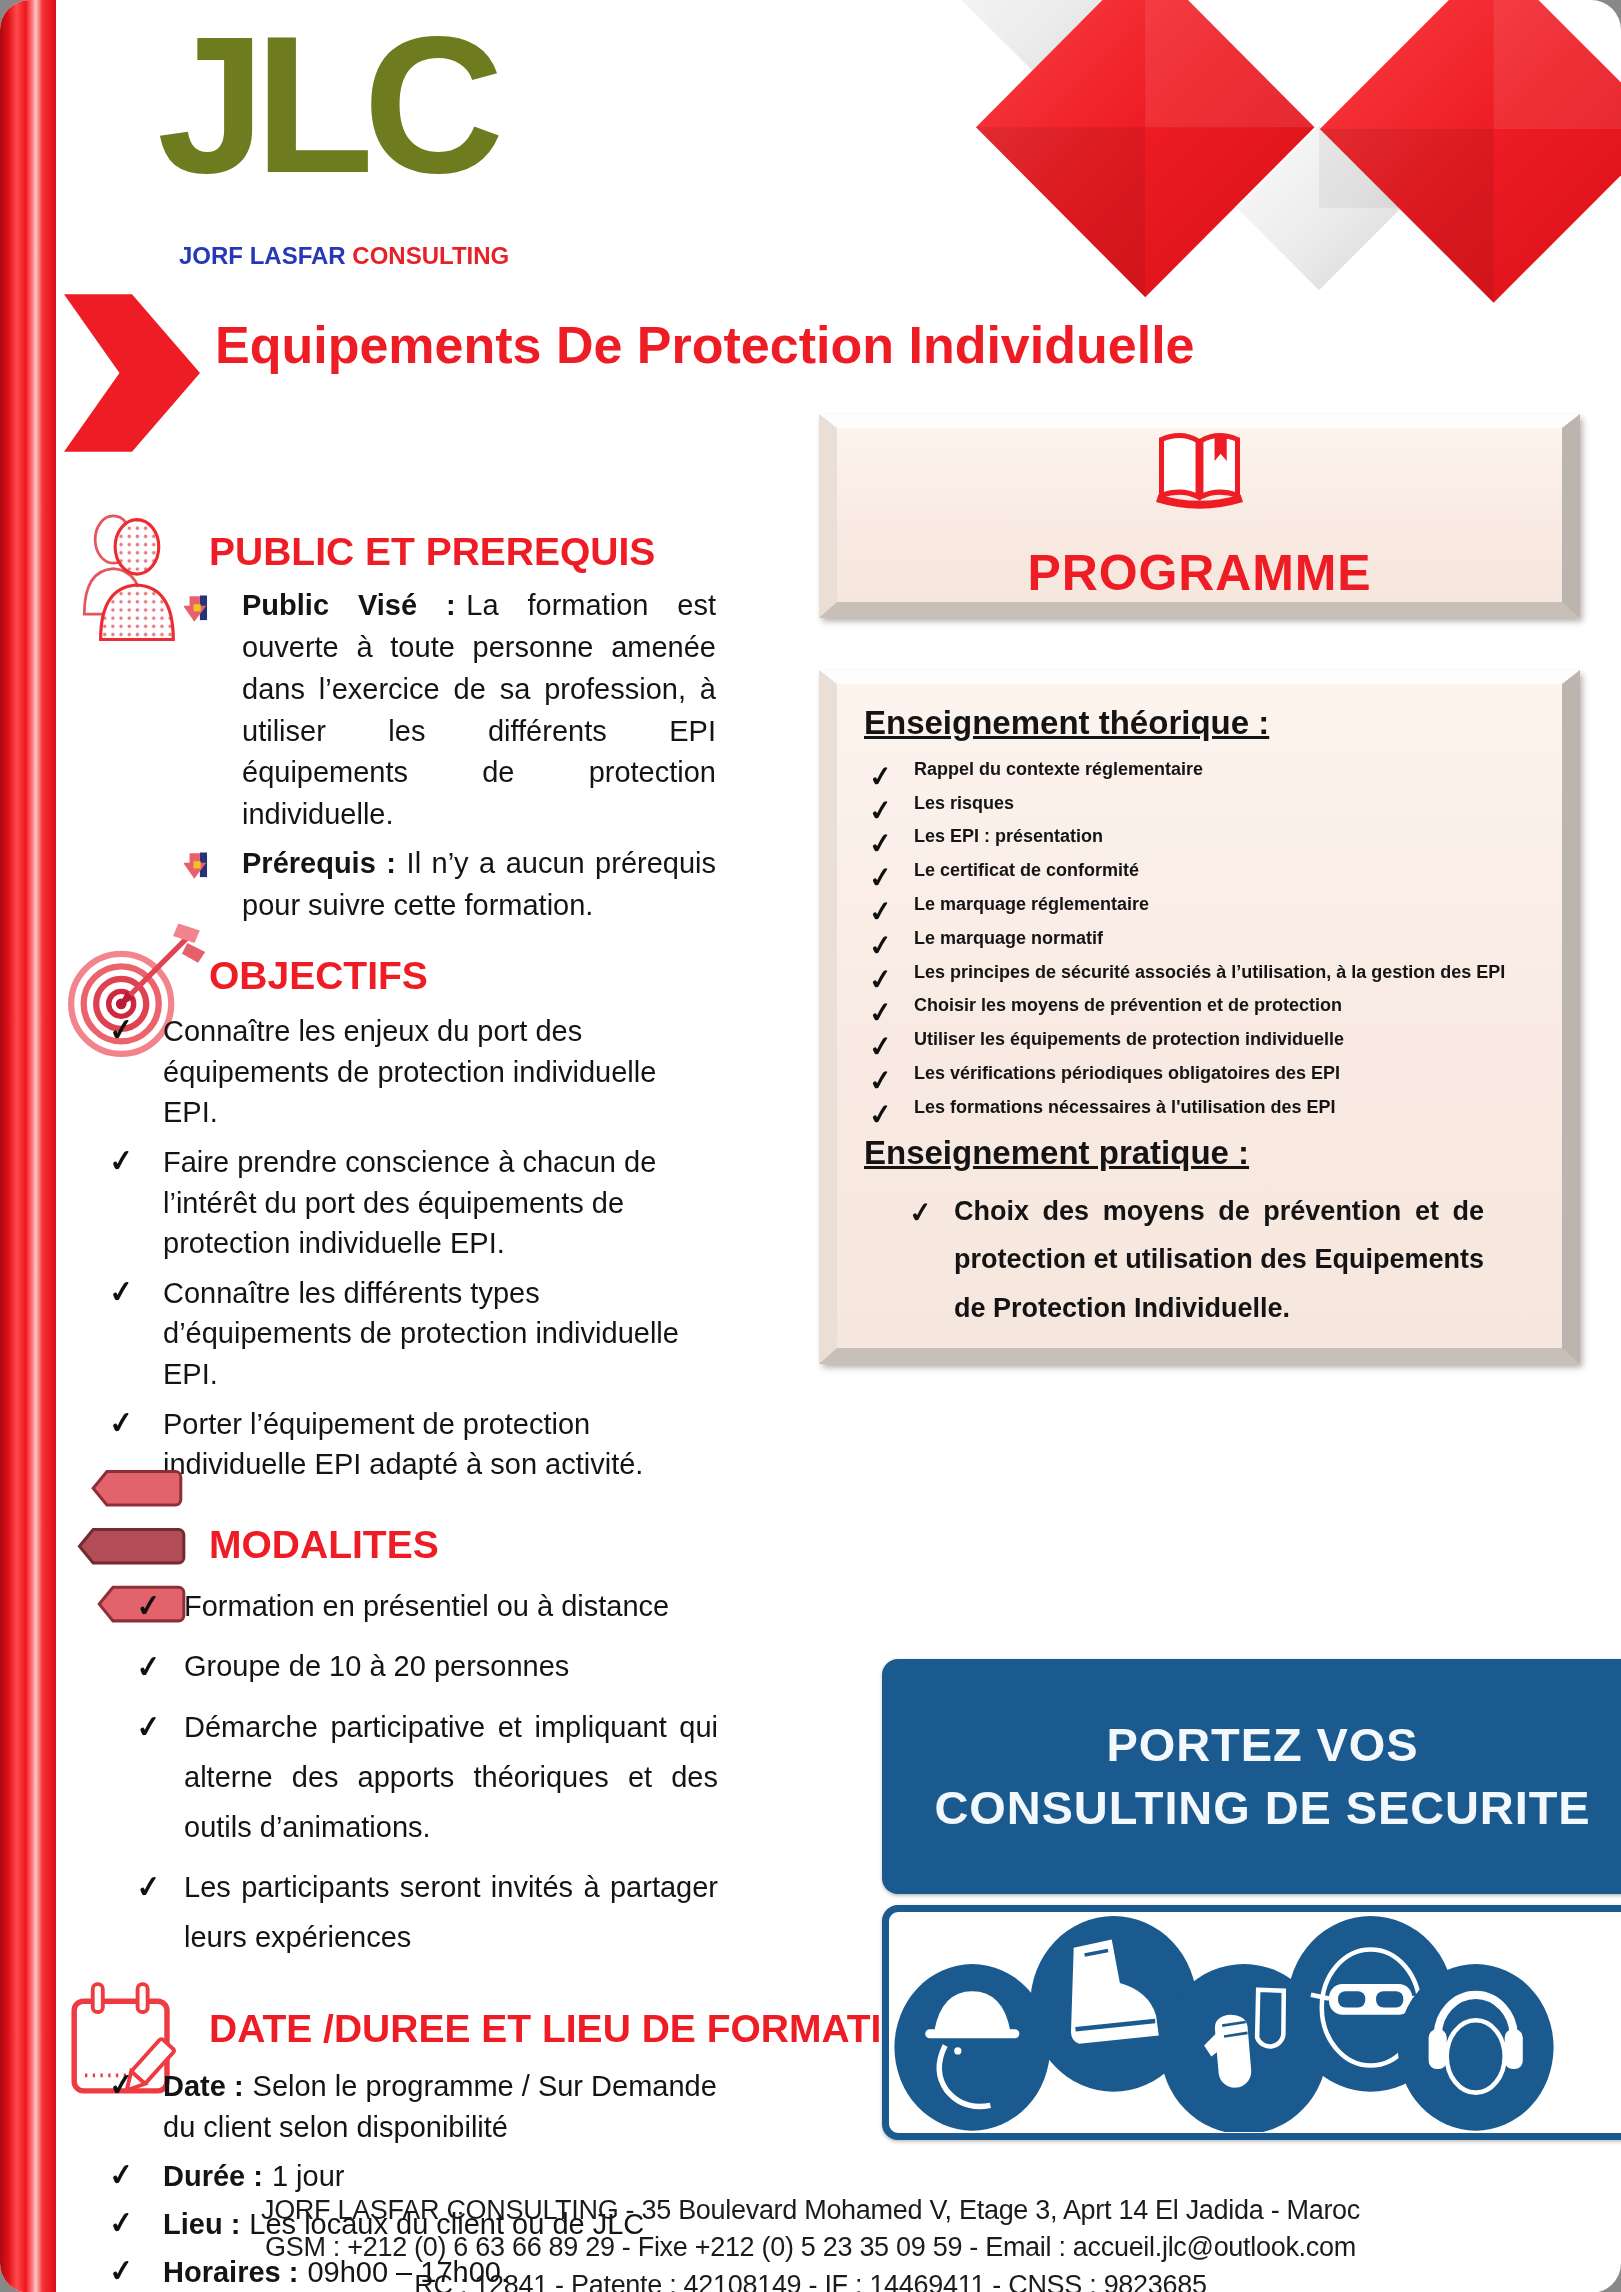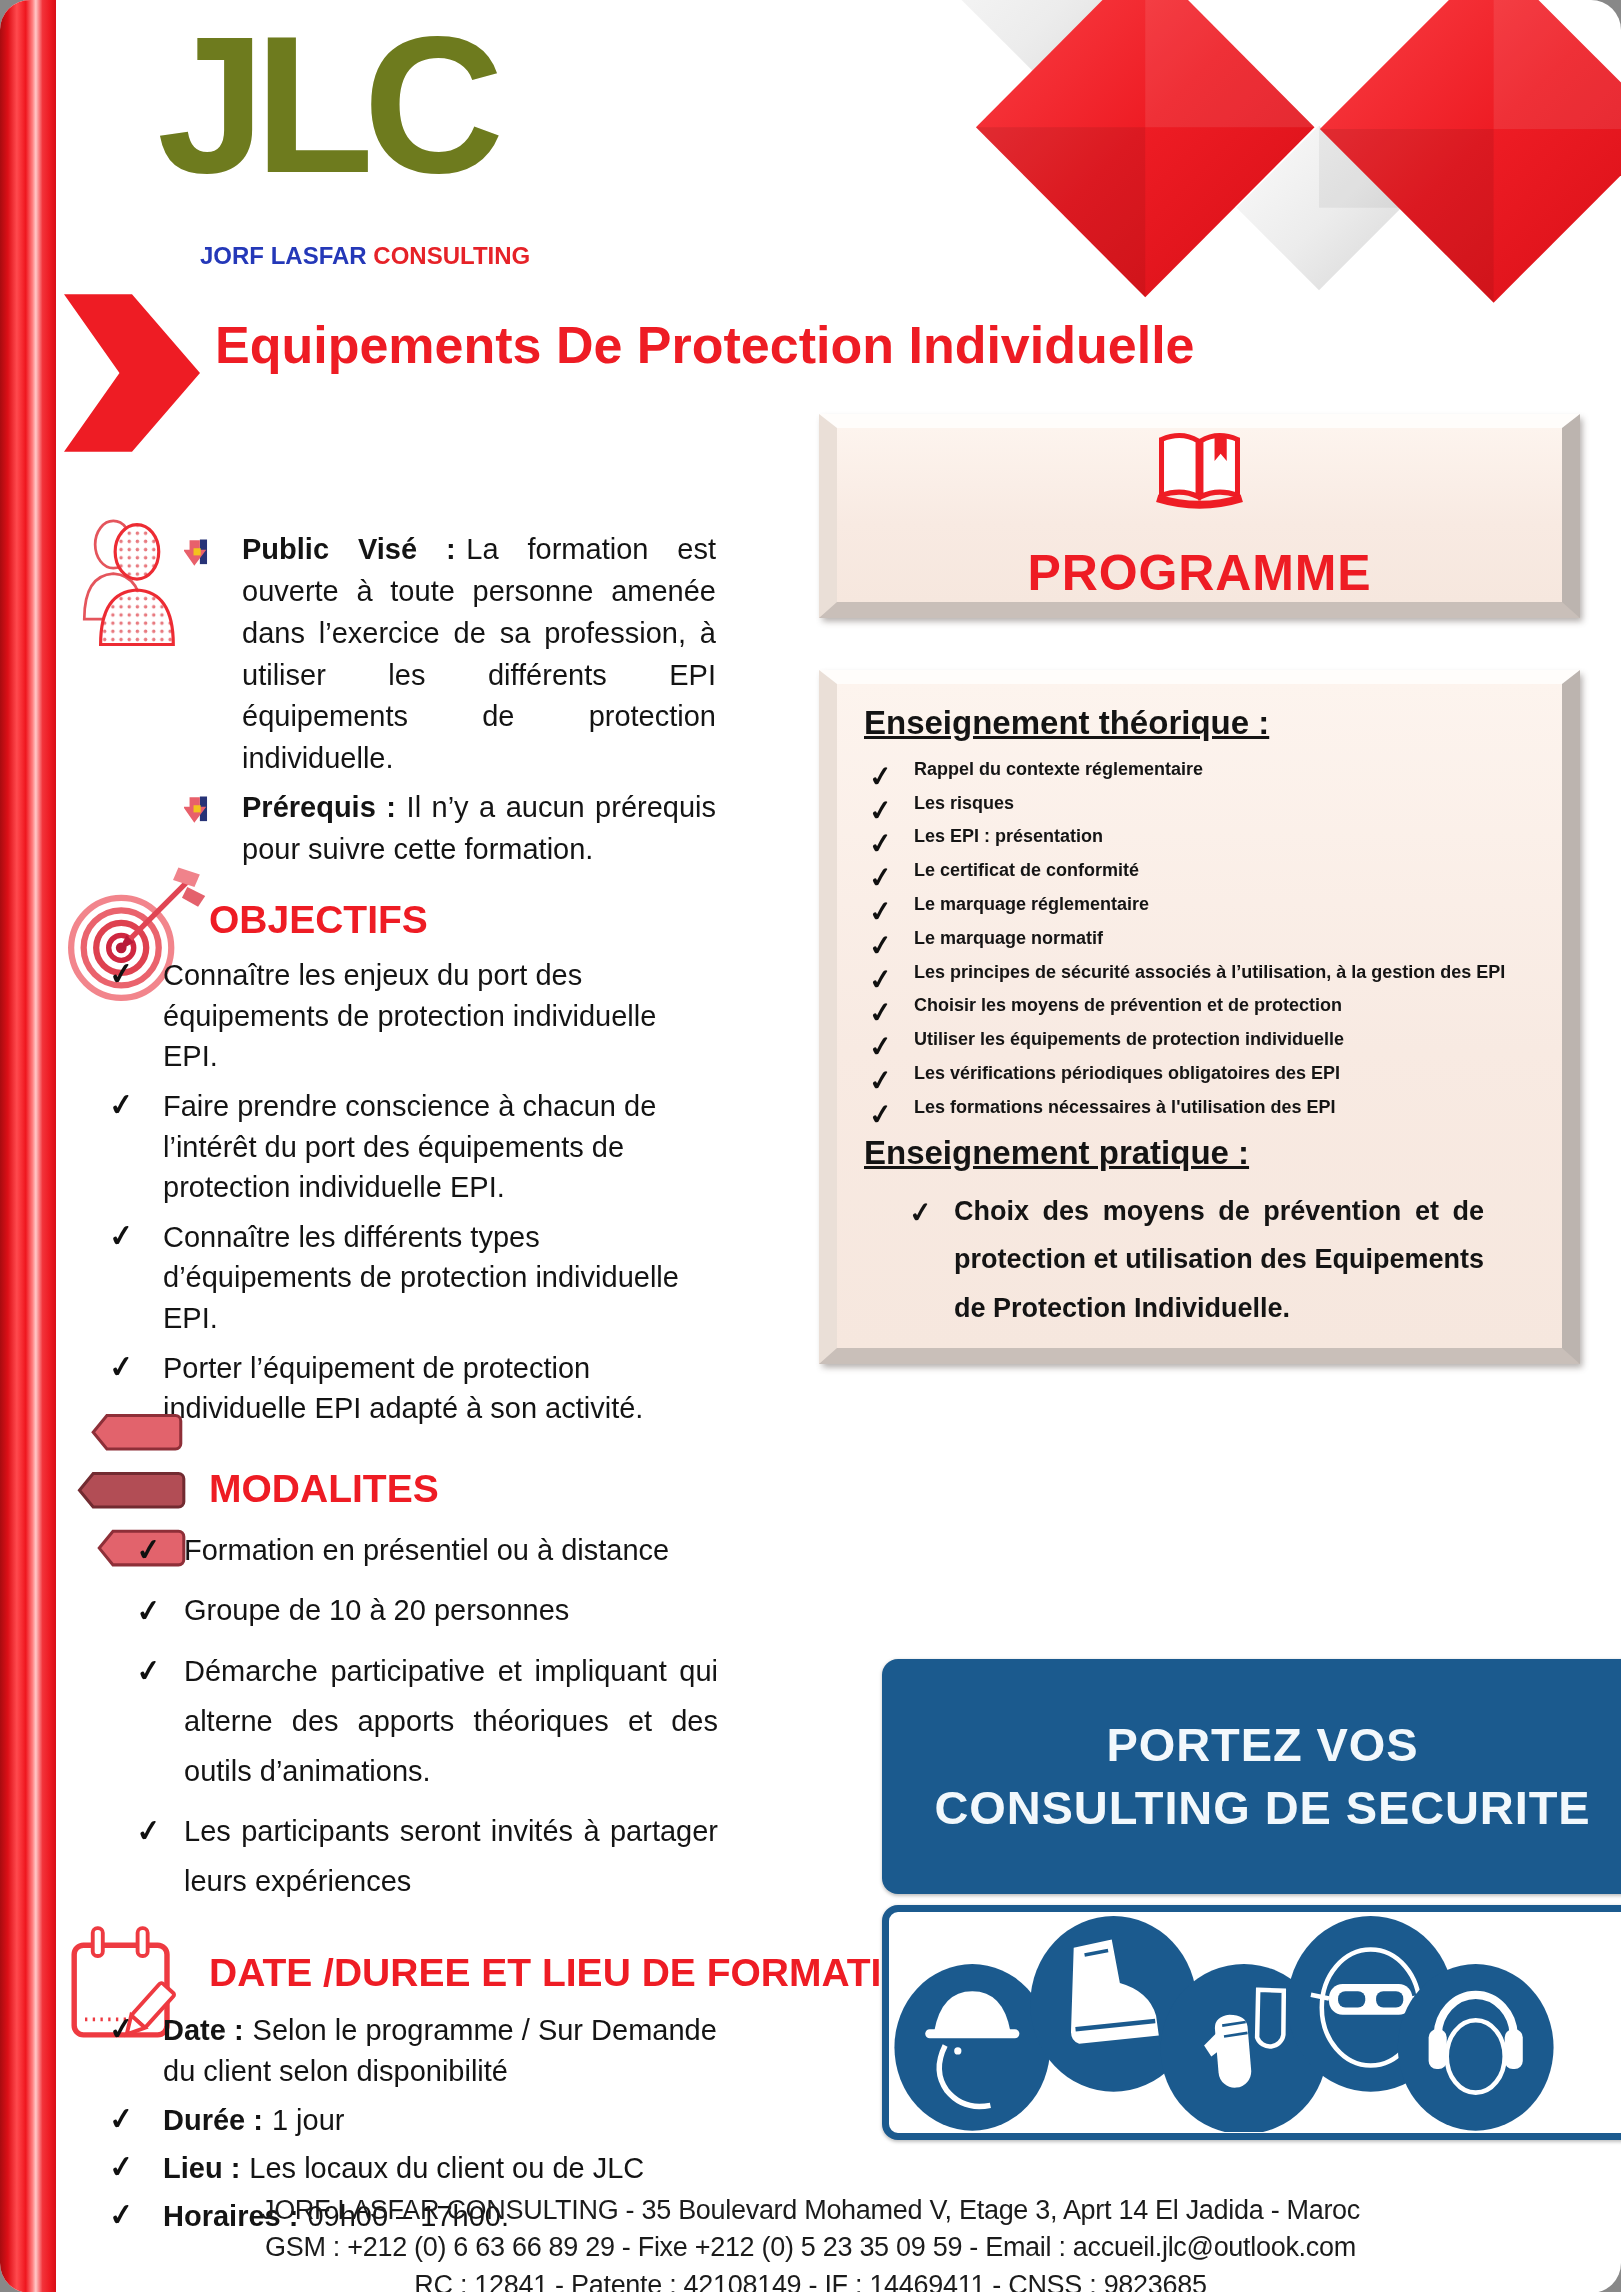--- a/index.html
+++ b/index.html
@@ -14,21 +14,21 @@
   .side-bar {
     position:absolute; left:0; top:0; width:56px; height:2293px;
     background:linear-gradient(90deg,#a80c10 0%,#dd0f17 14%,#ff4a4e 30%,#ef161e 46%,#ff7f80 58%,#ffc9c8 64%,#f2333a 76%,#ee1c24 88%,#d90e16 100%);
   }
   
   .logo-block { position:absolute; left:157px; top:7.2px; }
   .logo-acronym {
     font-size:195px; line-height:1; font-weight:bold; letter-spacing:-10.7px;
     color:#6e7b1e;
   }
-  .logo-sub { position:absolute; left:43px; top:235px; font-size:24px; font-weight:bold; white-space:nowrap; }
+  .logo-sub { position:absolute; left:22px; top:235px; font-size:24px; font-weight:bold; white-space:nowrap; }
   .logo-sub .blue { color:#2438b8; }
   .logo-sub .red  { color:#e62228; }
   
   .diamonds { position:absolute; left:931px; top:0; }
   
   .title-chevron { position:absolute; left:64px; top:294px; }
   .page-title {
     position:absolute; left:215px; top:315px; font-size:52px; font-weight:bold;
     color:#ee1c24; white-space:nowrap; letter-spacing:0;
   }
@@ -156,20 +156,21 @@
           <pattern id="dotp" width="9" height="9" patternUnits="userSpaceOnUse">
             <rect width="9" height="9" fill="#fff"></rect>
               <circle cx="3.5" cy="3.5" r="1.9" fill="#e87a80"></circle>
           </pattern>
         </defs>
         <ellipse cx="40" cy="34" rx="20" ry="26" fill="#fff" stroke="#e4555c" stroke-width="3"></ellipse>
         <path d="M8,116 Q8,68 40,66 Q72,68 72,116 Z" fill="#fff" stroke="#e4555c" stroke-width="3"></path>
         <ellipse cx="66" cy="42" rx="24" ry="30" fill="url(#dotp)" stroke="#ed2b33" stroke-width="3.5"></ellipse>
         <path d="M26,144 Q26,86 66,84 Q106,86 106,144 Z" fill="url(#dotp)" stroke="#ed2b33" stroke-width="3.5"></path>
       </svg>
+      <div class="sec-title">PUBLIC ET PREREQUIS</div>
       <div class="plist">
         <div class="pitem">
           <svg class="bullet3d" width="27" height="32" viewBox="0 0 34 38">
             <rect x="20" y="2" width="9" height="31" fill="#273377"></rect>
             <polygon points="7,3 20,3 20,15 28,15 13,35 -1,15 7,15" fill="#e8606b"></polygon>
             <rect x="12" y="13" width="9" height="9" fill="#f3c31d"></rect>
           </svg>
           <span class="plabel">Public Visé :</span><span>La formation est ouverte à toute personne amenée dans l’exercice de sa profession, à utiliser les différents EPI équipements de protection individuelle.</span>
         </div>
         <div class="pitem">

